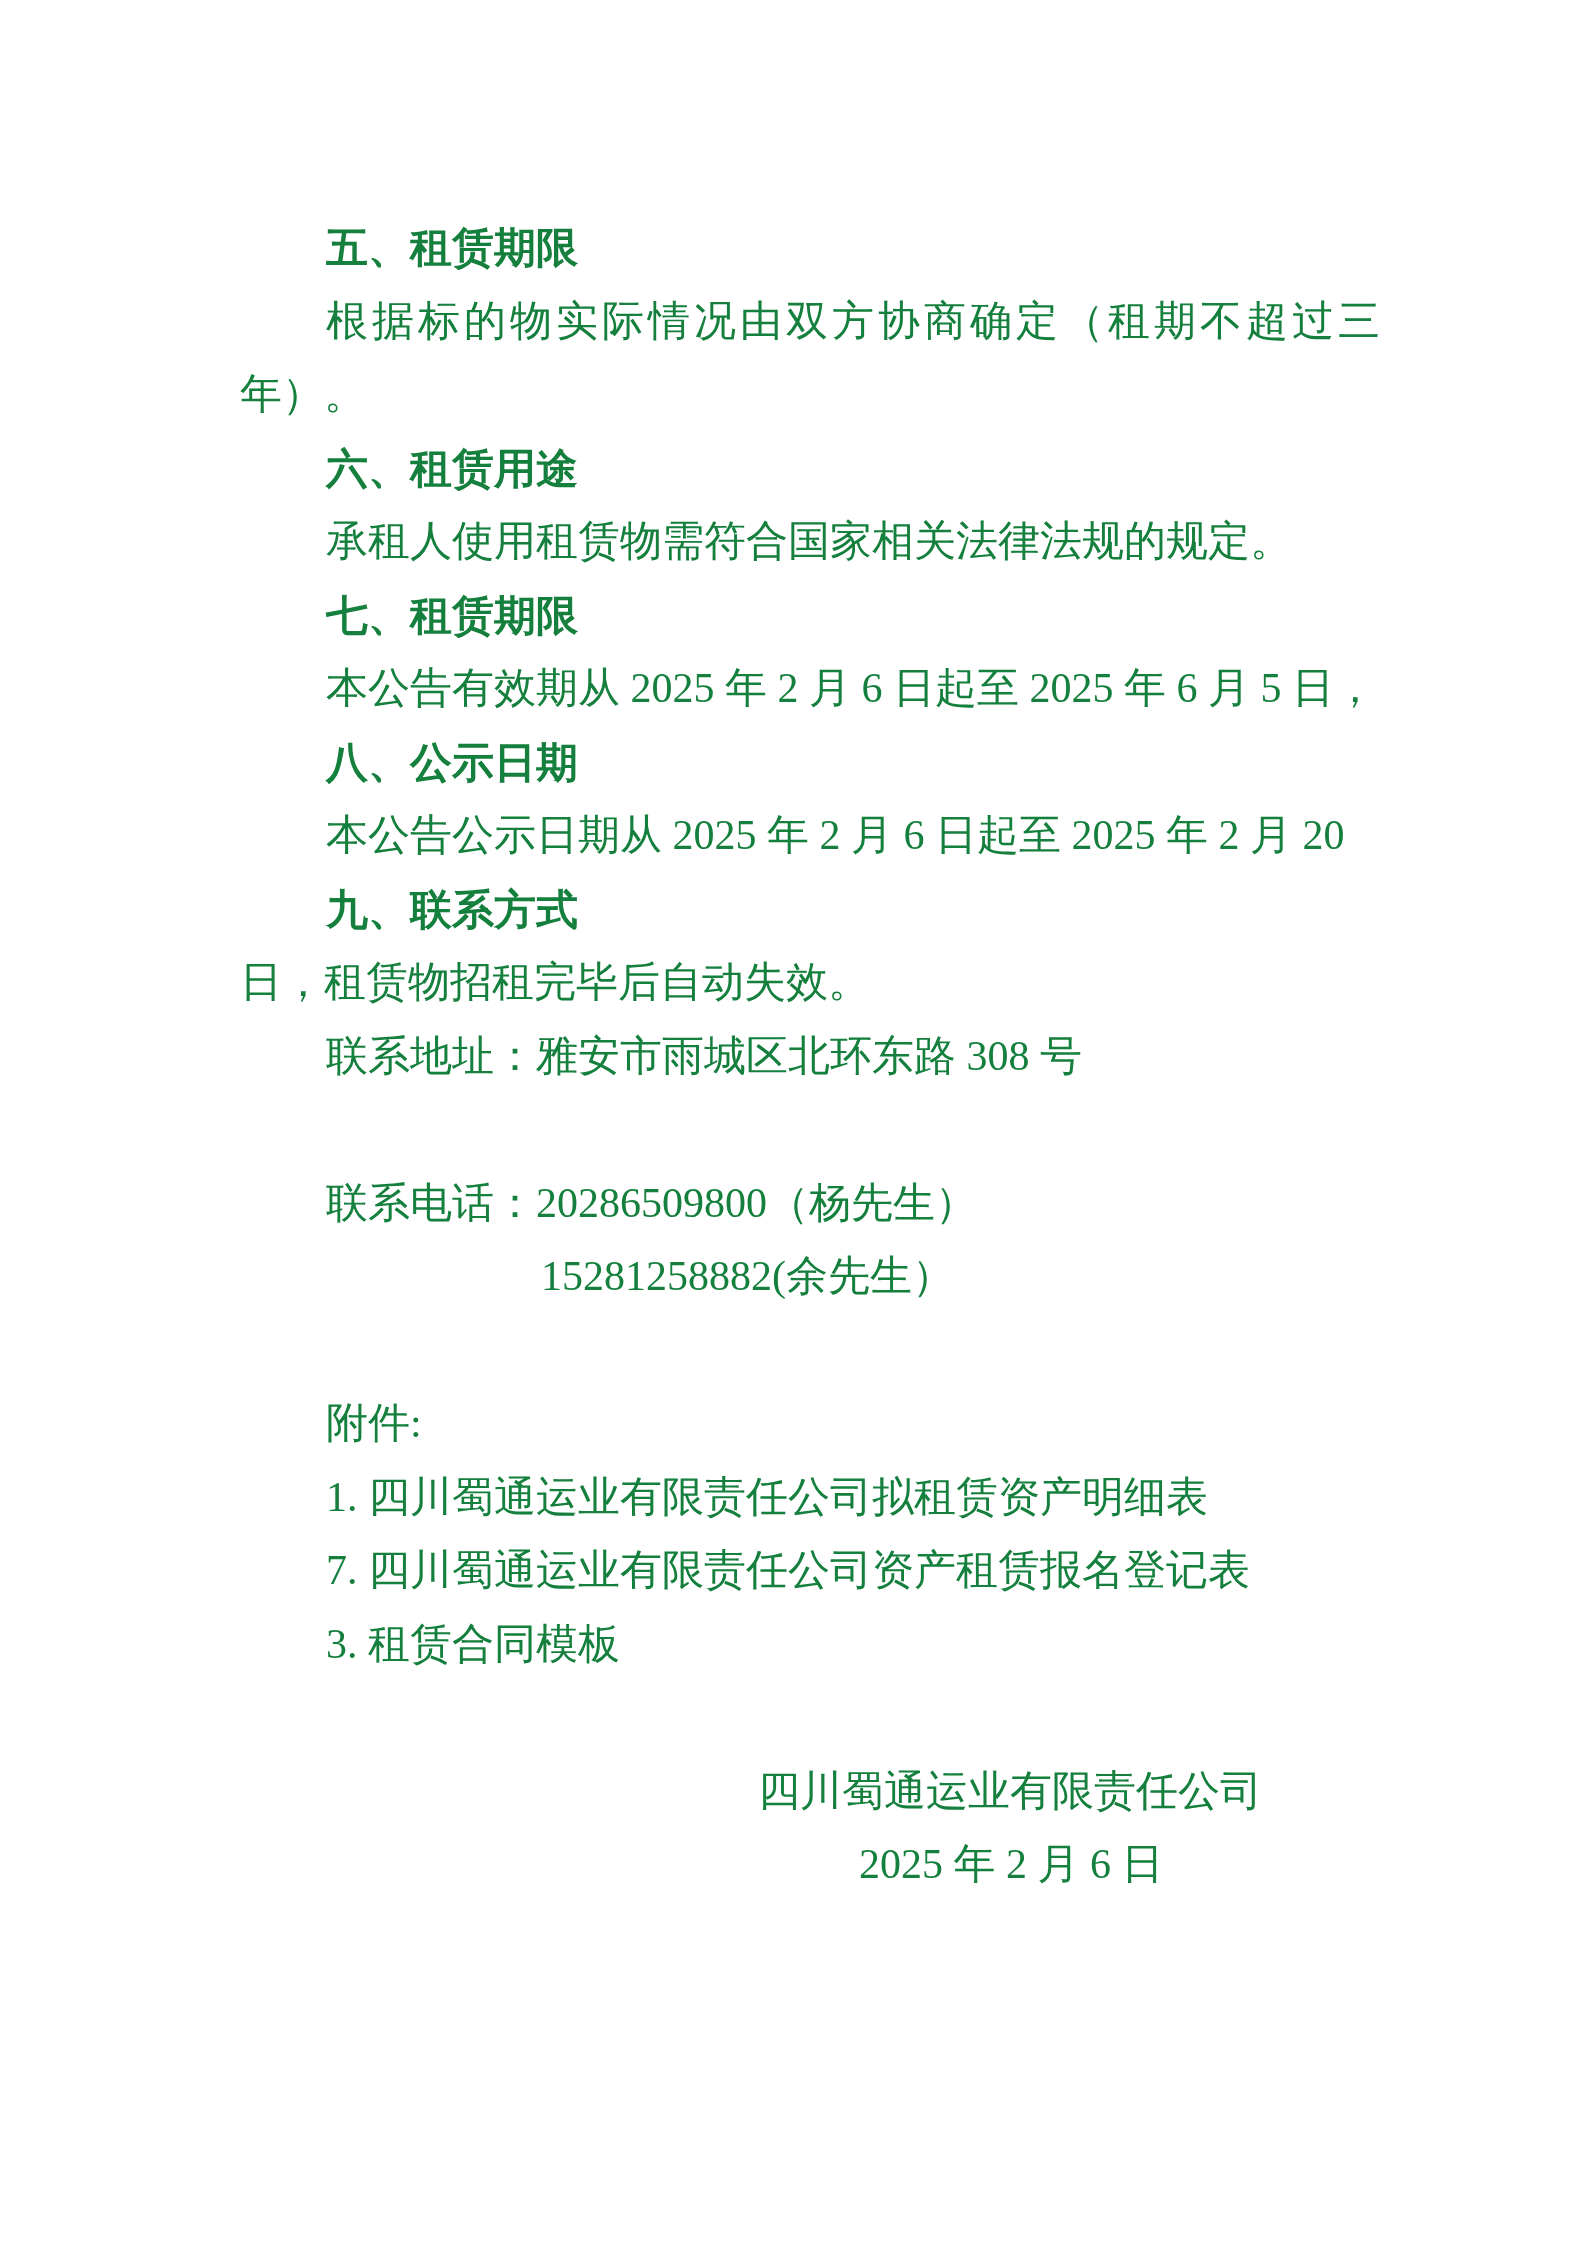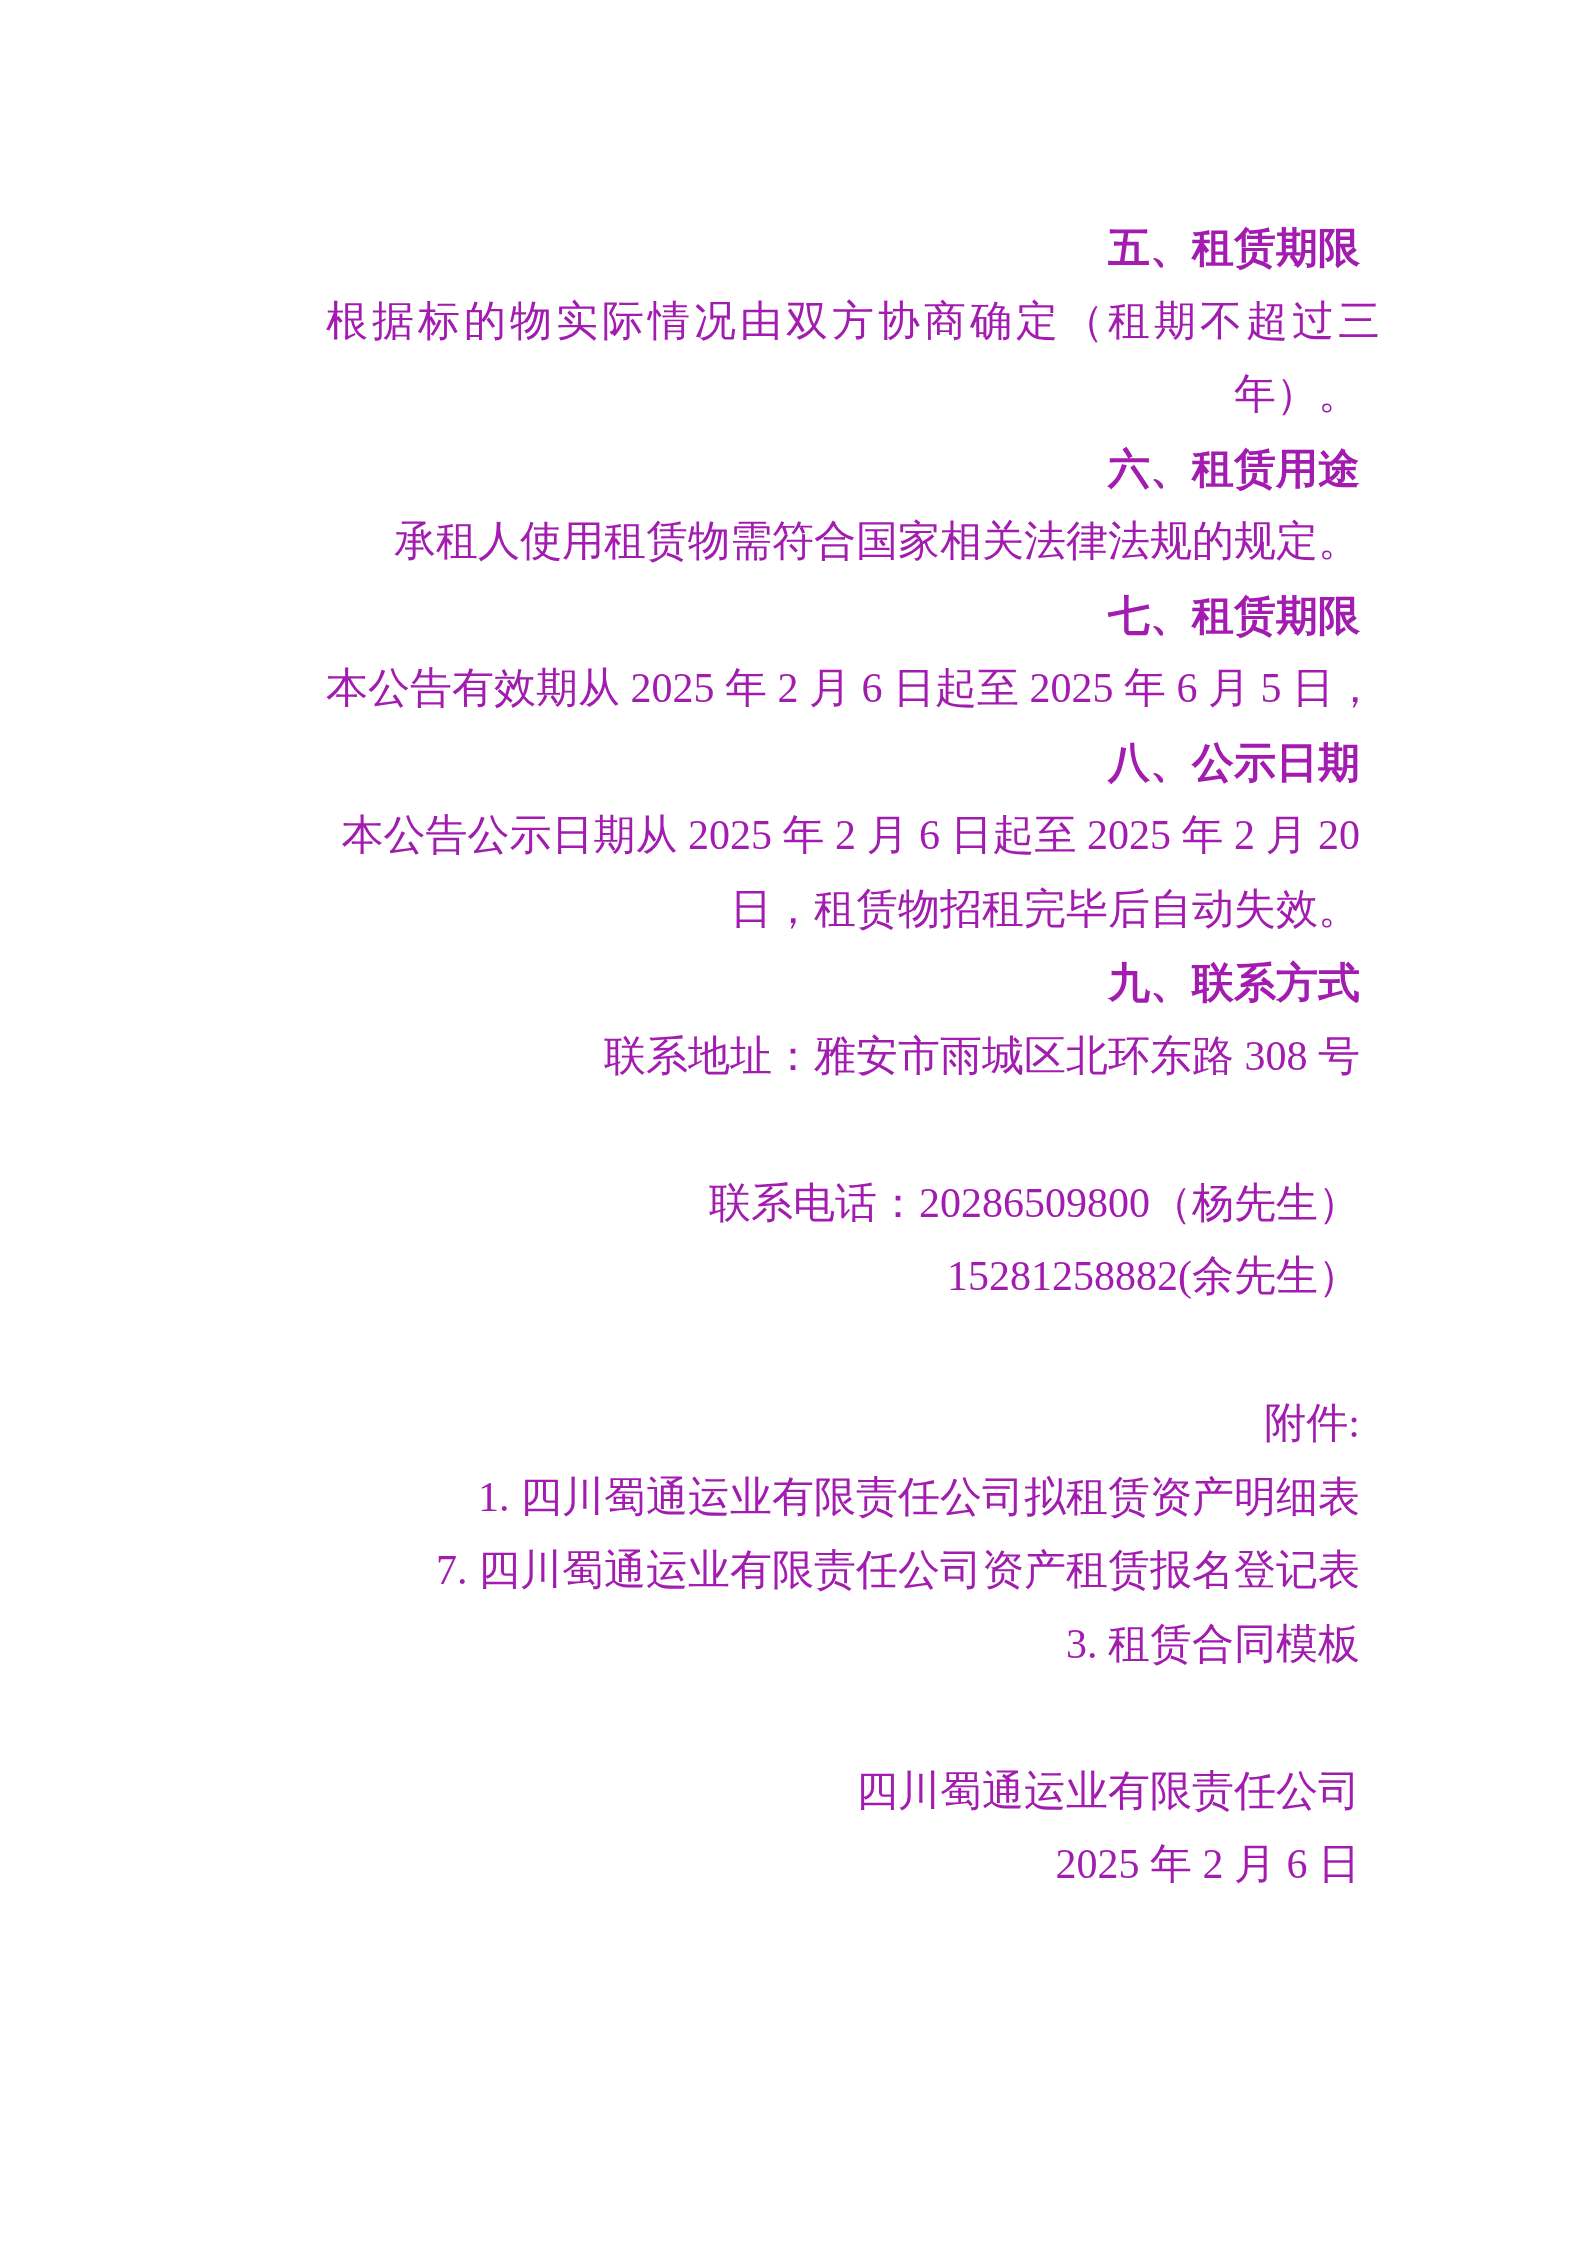--- a/index.html
+++ b/index.html
@@ -12,24 +12,23 @@
     width: 1587px;
     height: 2245px;
     background: #ffffff;
     overflow: hidden;
   }
   .content {
     position: absolute;
     top: 211px;
     left: 240px;
     width: 1120px;
-    color: #a21caf;
+    color: #15803d;
     font-family: "Liberation Serif", "DejaVu Serif", serif;
     font-size: 42px;
-    text-align: right;
   }
   .line {
     height: 73.5px;
     line-height: 73.5px;
     white-space: pre;
   }
   .heading {
     font-family: "Liberation Sans", "DejaVu Sans", sans-serif;
     font-weight: bold;
   }
@@ -50,23 +49,23 @@
     <div class="line">年）。</div>
 
     <div class="line heading indent">六、租赁用途</div>
     <div class="line indent">承租人使用租赁物需符合国家相关法律法规的规定。</div>
 
     <div class="line heading indent">七、租赁期限</div>
     <div class="line indent">本公告有效期从 2025 年 2 月 6 日起至 2025 年 6 月 5 日，</div>
 
     <div class="line heading indent">八、公示日期</div>
     <div class="line indent">本公告公示日期从 2025 年 2 月 6 日起至 2025 年 2 月 20</div>
+    <div class="line heading indent">九、联系方式</div>
+
     <div class="line">日，租赁物招租完毕后自动失效。</div>
-
-    <div class="line heading indent">九、联系方式</div>
     <div class="line indent">联系地址：雅安市雨城区北环东路 308 号</div>
 
     <div class="line"></div>
 
     <div class="line indent">联系电话：20286509800（杨先生）</div>
     <div class="line indent-phone2">15281258882(余先生）</div>
 
     <div class="line"></div>
 
     <div class="line indent">附件:</div>

